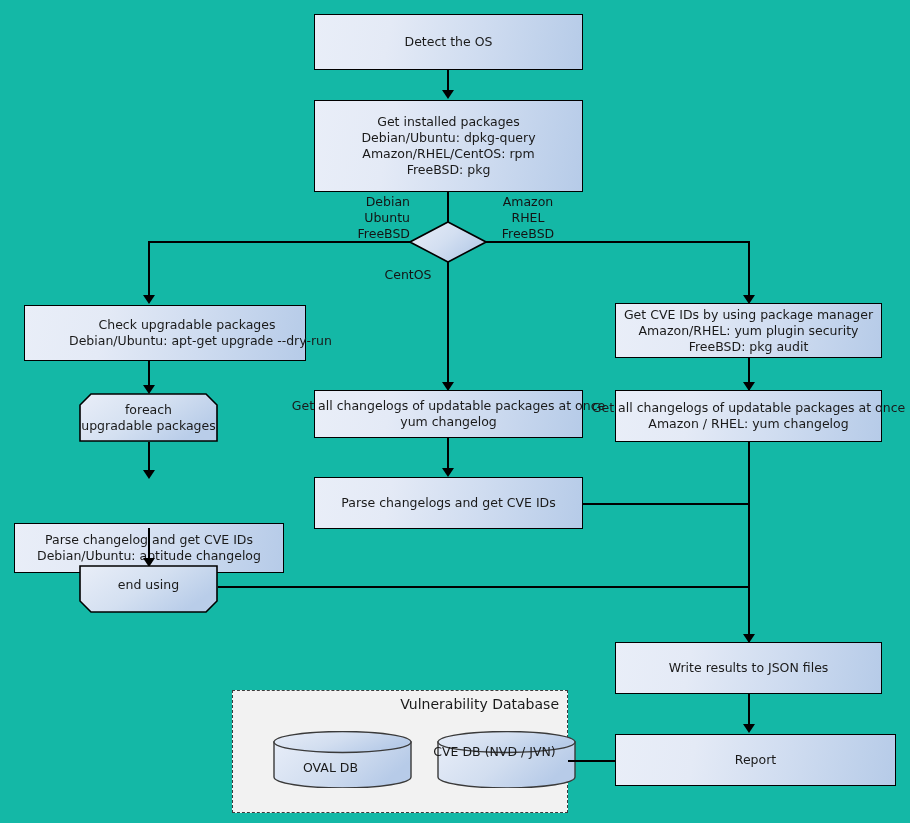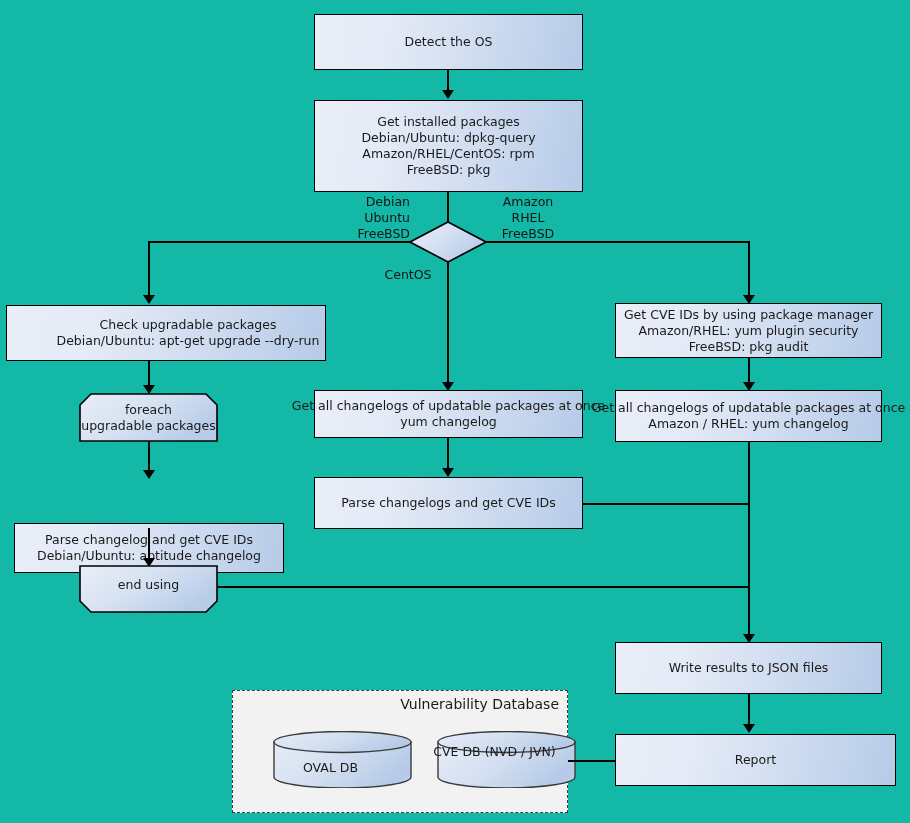--- a/index.html
+++ b/index.html
@@ -124,21 +124,21 @@
 
   <div class="line vline" style="left:148px;top:241px;height:56px;"></div>
   <div class="arrow" style="left:143px;top:295px;"></div>
 
   <div class="line vline" style="left:748px;top:241px;height:56px;"></div>
   <div class="arrow" style="left:743px;top:295px;"></div>
 
   <div class="line vline" style="left:447px;top:262px;height:126px;"></div>
   <div class="arrow" style="left:442px;top:382px;"></div>
 
-  <div class="node" style="left:6px;top:305px;width:320px;height:56px;padding-left:44px;">
+  <div class="node" style="left:24px;top:305px;width:282px;height:56px;padding-left:44px;">
     <div class="txt">
       <div>Check upgradable packages</div>
       <div>Debian/Ubuntu: apt-get upgrade --dry-run</div>
     </div>
   </div>
 
   <div class="line vline" style="left:148px;top:361px;height:26px;"></div>
   <div class="arrow" style="left:143px;top:385px;"></div>
 
   <div class="node loop-start" style="left:79px;top:393px;width:139px;height:49px;">

